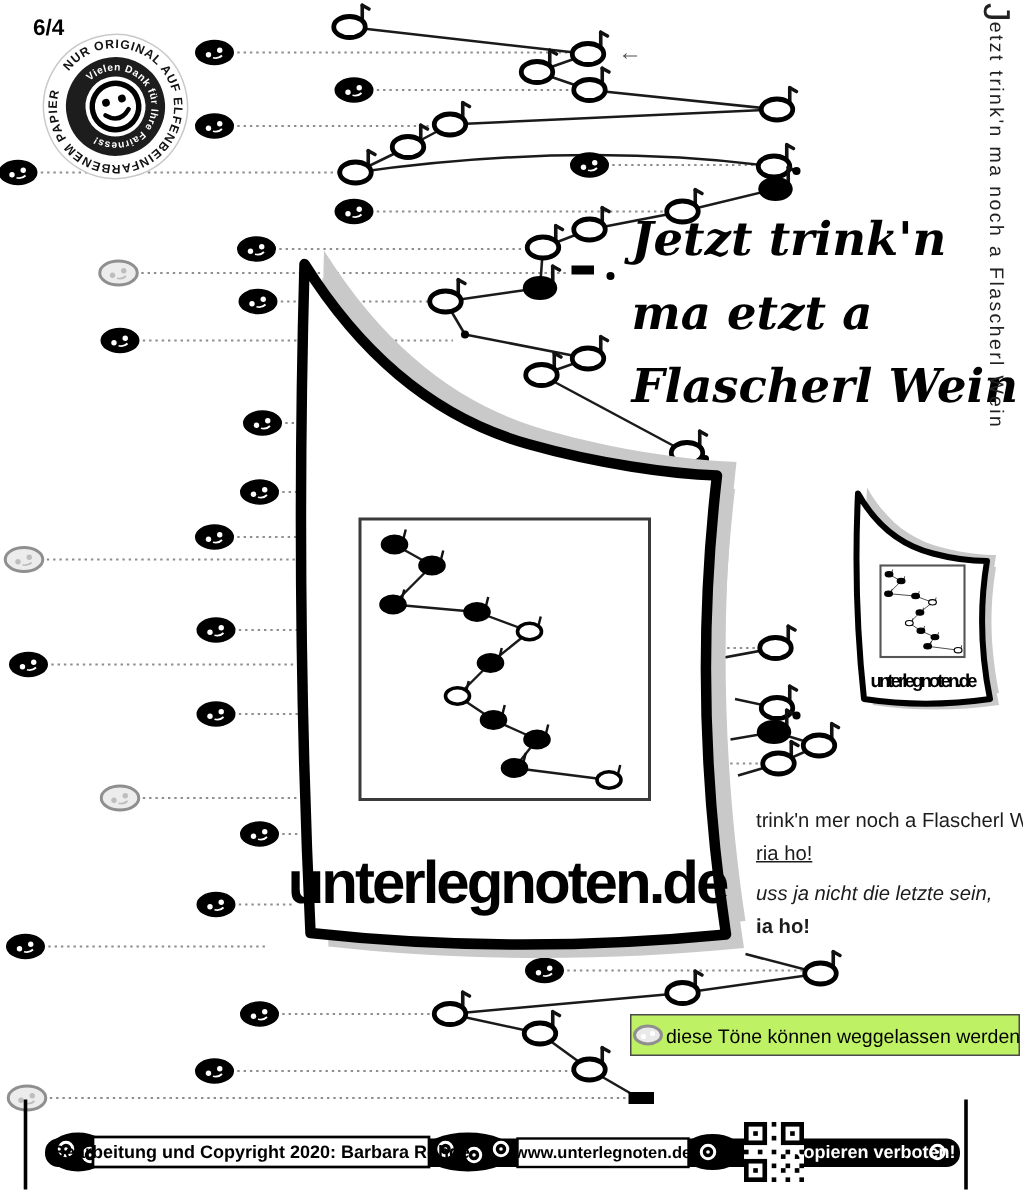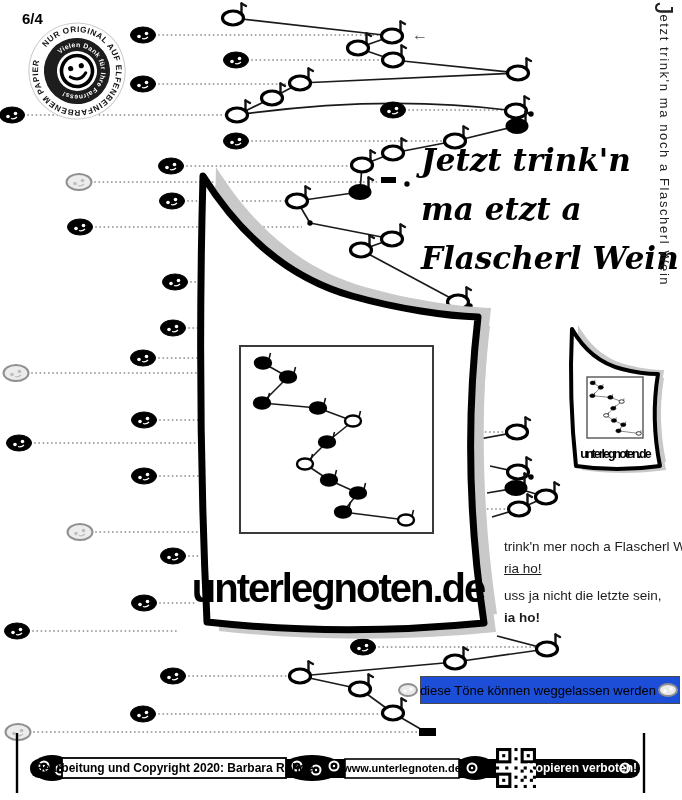--- a/index.html
+++ b/index.html
@@ -28,22 +28,22 @@
          font-family:"DejaVu Serif",serif;font-style:italic;font-weight:bold;
          font-size:31px;line-height:49px;white-space:nowrap;}
   #page-label{position:absolute;left:22px;top:10px;font-size:15px;font-weight:bold;}
   #side-title{position:absolute;left:649px;top:2px;height:420px;
               writing-mode:vertical-rl;font-size:13px;letter-spacing:1.6px;color:#222;}
   #side-title .big-j{font-size:25px;letter-spacing:0;}
   
   .lyric{position:absolute;left:504px;font-size:13.5px;color:#1c1c1c;white-space:nowrap;}
   
   #legend{position:absolute;left:420px;top:676px;width:260px;height:28px;
-          border:1.5px solid #4a4a4a;background:#1d4ed8;display:flex;align-items:center;
-          justify-content:flex-end;font-size:13px;gap:1px;box-sizing:border-box;}
+          border:1.5px solid #4a4a4a;background:#bef264;display:flex;align-items:center;
+          justify-content:flex-start;font-size:13px;gap:1px;box-sizing:border-box;}
   #legend svg{position:static;flex:0 0 auto;}
   #legend span{white-space:nowrap;}
   .footer-text{font-family:"Liberation Sans",sans-serif;font-weight:bold;}
 </style>
 </head>
 <body>
 
 <div id="page">
 
   <svg id="score" width="682" height="800" viewBox="0 0 682 800">
@@ -387,21 +387,21 @@
     <div>ma etzt a</div>
     <div>Flascherl Wein</div>
   </div>
 
   <div id="side-title">
     <span class="big-j">J</span><span>etzt trink'n ma noch a Flascherl Wein</span>
   </div>
 
   <div class="lyric" style="top:539px;">trink'n mer noch a Flascherl Wein,</div>
   <div class="lyric" style="top:561px;text-decoration:underline;">ria ho!</div>
-  <div class="lyric" style="top:588px;">uss ja nicht die letzte sein,</div>
+  <div class="lyric" style="top:588px;font-style:italic;">uss ja nicht die letzte sein,</div>
   <div class="lyric" style="top:610px;font-weight:bold;">ia ho!</div>
 
   <div id="legend">
     <svg width="22" height="16" viewBox="0 0 22 16">
       <ellipse cx="11" cy="8" rx="9" ry="6" fill="#e9e9e9" stroke="#8f8f8f" stroke-width="2"></ellipse>
       <circle cx="8" cy="9" r="1.7" fill="#fff"></circle>
         <circle cx="14" cy="7" r="1.7" fill="#fff"></circle>
     </svg>
     <span>diese Töne können weggelassen werden</span>
     <svg width="22" height="16" viewBox="0 0 22 16">

